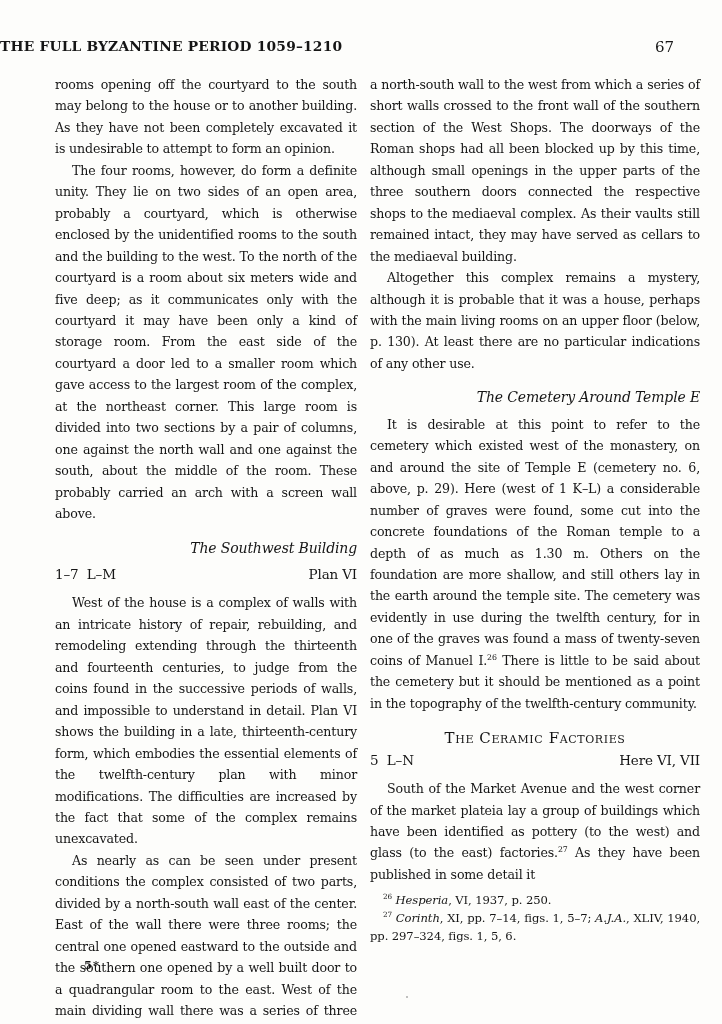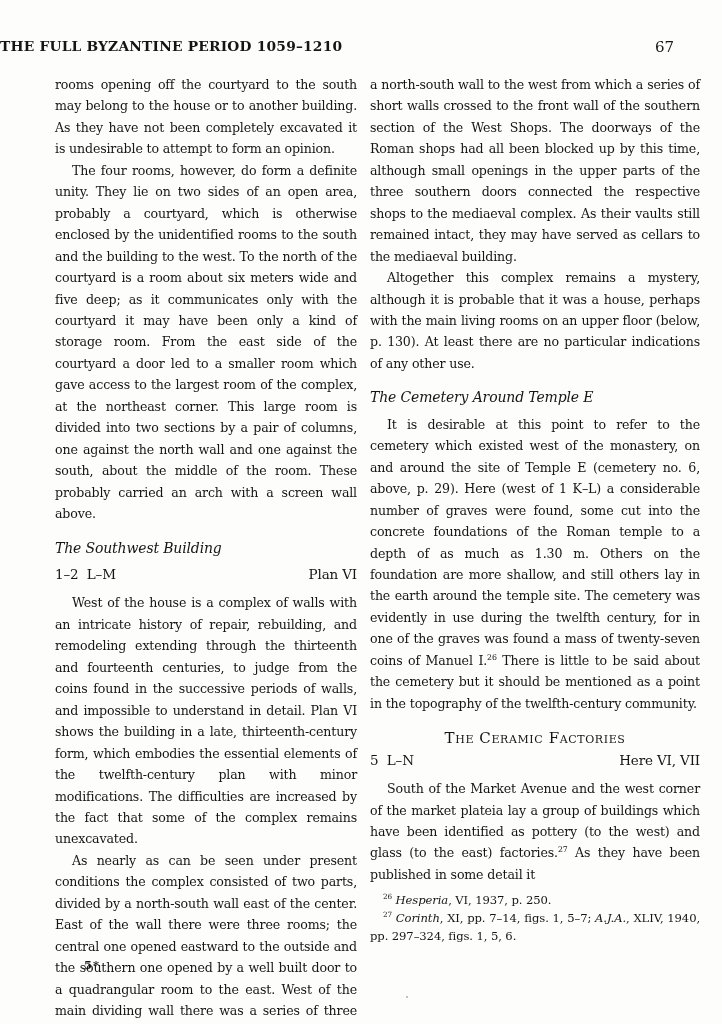--- a/index.html
+++ b/index.html
@@ -34,21 +34,21 @@
     display: flex;
     gap: 13px;
   }
   .col { font-size: 12.6px; line-height: 21.45px; letter-spacing: -0.15px; text-align: justify; }
   .col-left  { width: 302px; }
   .col-right { width: 330px; }
   .para { margin: 0; text-indent: 17px; }
   .para.noindent { text-indent: 0; }
   .h-italic {
     font-style: italic;
-    text-align: left;
+    text-align: right;
     text-indent: 0;
     font-size: 14px;
     margin: 13px 0 5px 0;
   }
   .refline {
     display: flex;
     justify-content: space-between;
     font-size: 13.5px;
     margin: 0 0 7px 0;
   }
@@ -91,21 +91,21 @@
   <div class="header">
     <div class="header-title">THE FULL BYZANTINE PERIOD 1059–1210</div>
     <div class="page-number">67</div>
   </div>
   <div class="columns">
     <div class="col col-left" id="col-left">
         <p class="para noindent"><span>rooms opening off the courtyard to the south may belong to the house or to another building. As they have not been completely excavated it is undesirable to attempt to form an opinion.</span></p>
         <p class="para"><span>The four rooms, however, do form a definite unity. They lie on two sides of an open area, probably a courtyard, which is otherwise enclosed by the unidentified rooms to the south and the building to the west. To the north of the courtyard is a room about six meters wide and five deep; as it communicates only with the courtyard it may have been only a kind of storage room. From the east side of the courtyard a door led to a smaller room which gave access to the largest room of the complex, at the northeast corner. This large room is divided into two sections by a pair of columns, one against the north wall and one against the south, about the middle of the room. These probably carried an arch with a screen wall above.</span></p>
         <div class="h-italic">The Southwest Building</div>
         <div class="refline">
-          <span class="ref-left">1–2  L–M</span>
+          <span class="ref-left">1–7  L–M</span>
           <span class="ref-right">Plan VI</span>
         </div>
         <p class="para"><span>West of the house is a complex of walls with an intricate history of repair, rebuilding, and remodeling extending through the thirteenth and fourteenth centuries, to judge from the coins found in the successive periods of walls, and impossible to understand in detail. Plan VI shows the building in a late, thirteenth-century form, which embodies the essential elements of the twelfth-century plan with minor modifications. The difficulties are increased by the fact that some of the complex remains unexcavated.</span></p>
         <p class="para"><span>As nearly as can be seen under present conditions the complex consisted of two parts, divided by a north-south wall east of the center. East of the wall there were three rooms; the central one opened eastward to the outside and the southern one opened by a well built door to a quadrangular room to the east. West of the main dividing wall there was a series of three halls running east and west, abutting on</span></p>
       </div>
     <div class="col col-right" id="col-right">
         <p class="para noindent"><span>a north-south wall to the west from which a series of short walls crossed to the front wall of the southern section of the West Shops. The doorways of the Roman shops had all been blocked up by this time, although small openings in the upper parts of the three southern doors connected the respective shops to the mediaeval complex. As their vaults still remained intact, they may have served as cellars to the mediaeval building.</span></p>
         <p class="para"><span>Altogether this complex remains a mystery, although it is probable that it was a house, perhaps with the main living rooms on an upper floor (below, p. 130). At least there are no particular indications of any other use.</span></p>
         <div class="h-italic">The Cemetery Around Temple E</div>
         <p class="para"><span>It is desirable at this point to refer to the cemetery which existed west of the monastery, on and around the site of Temple E (cemetery no. 6, above, p. 29). Here (west of 1  K–L) a considerable number of graves were found, some cut into the concrete foundations of the Roman temple to a depth of as much as 1.30 m. Others on the foundation are more shallow, and still others lay in the earth around the temple site. The cemetery was evidently in use during the twelfth century, for in one of the graves was found a mass of twenty-seven coins of Manuel I.</span><sup>26</sup><span> There is little to be said about the cemetery but it should be mentioned as a point in the topography of the twelfth-century community.</span></p>

